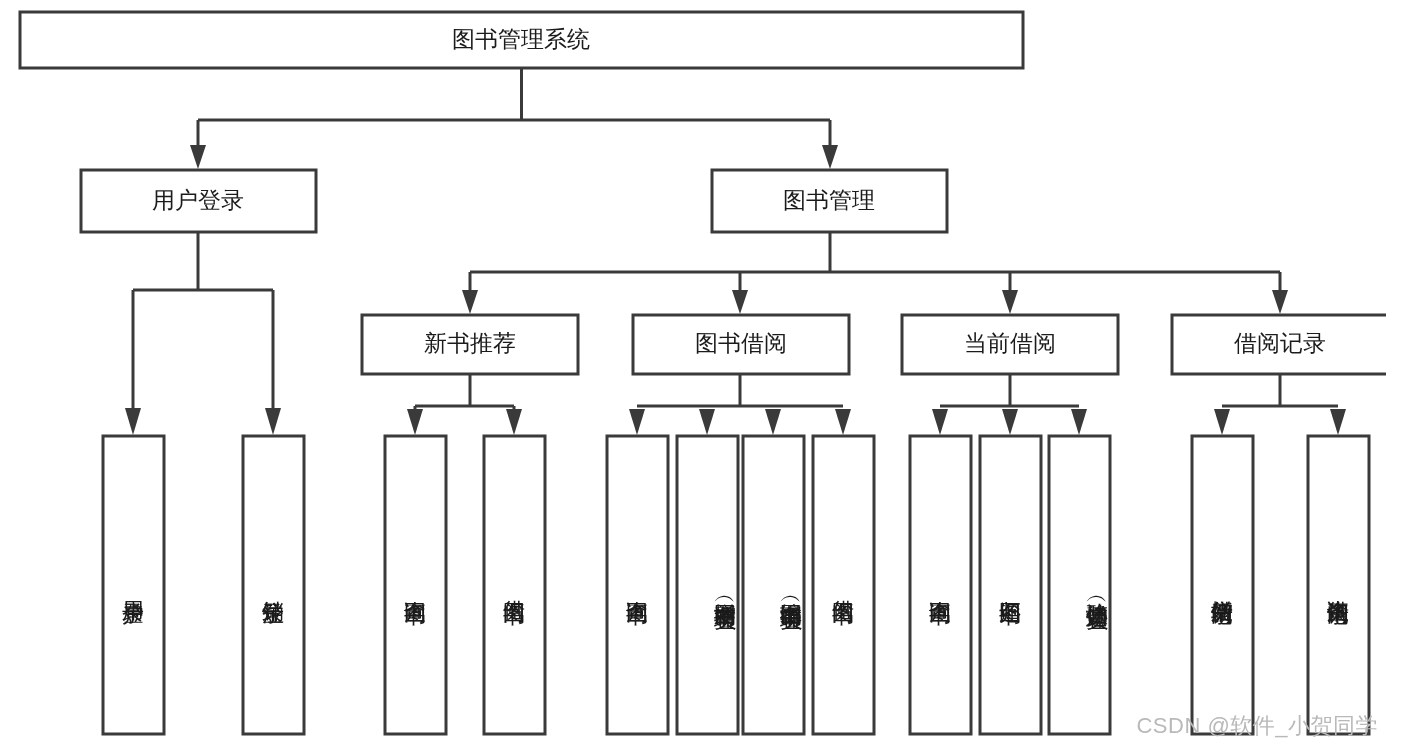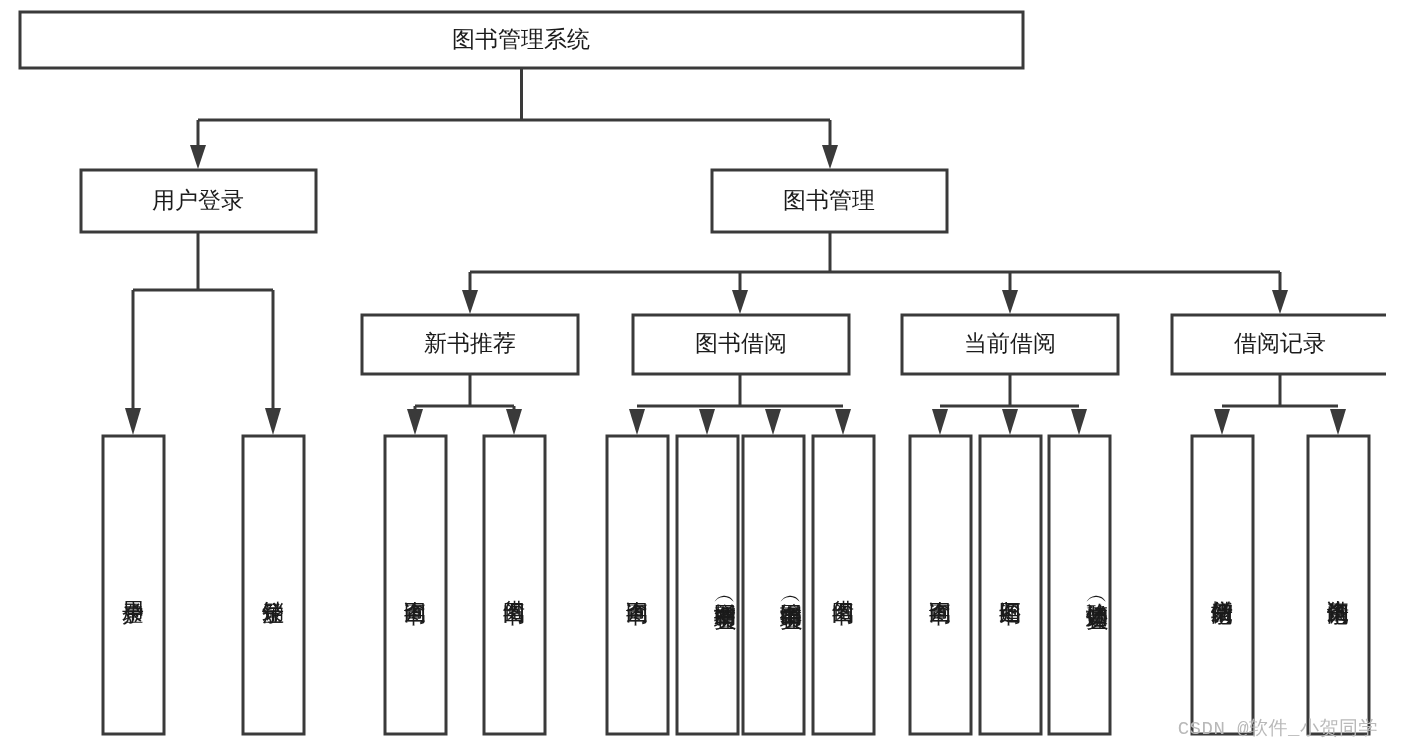--- a/index.html
+++ b/index.html
@@ -58,22 +58,22 @@
     align-items: center;
     justify-content: center;
     white-space: nowrap;
     letter-spacing: 1px;
     pointer-events: none;
   }
   #watermark {
     position: absolute;
     right: 8px;
     bottom: 6px;
-    font-family: Liberation Mono, monospace;
-    font-size: 19px;
+    font-family: Liberation Sans, sans-serif;
+    font-size: 22px;
     color: #b9b9b9;
     letter-spacing: 0.5px;
     user-select: none;
   }
 </style>
 </head>
 <body>
 
 <div id="diagram-root">
 

